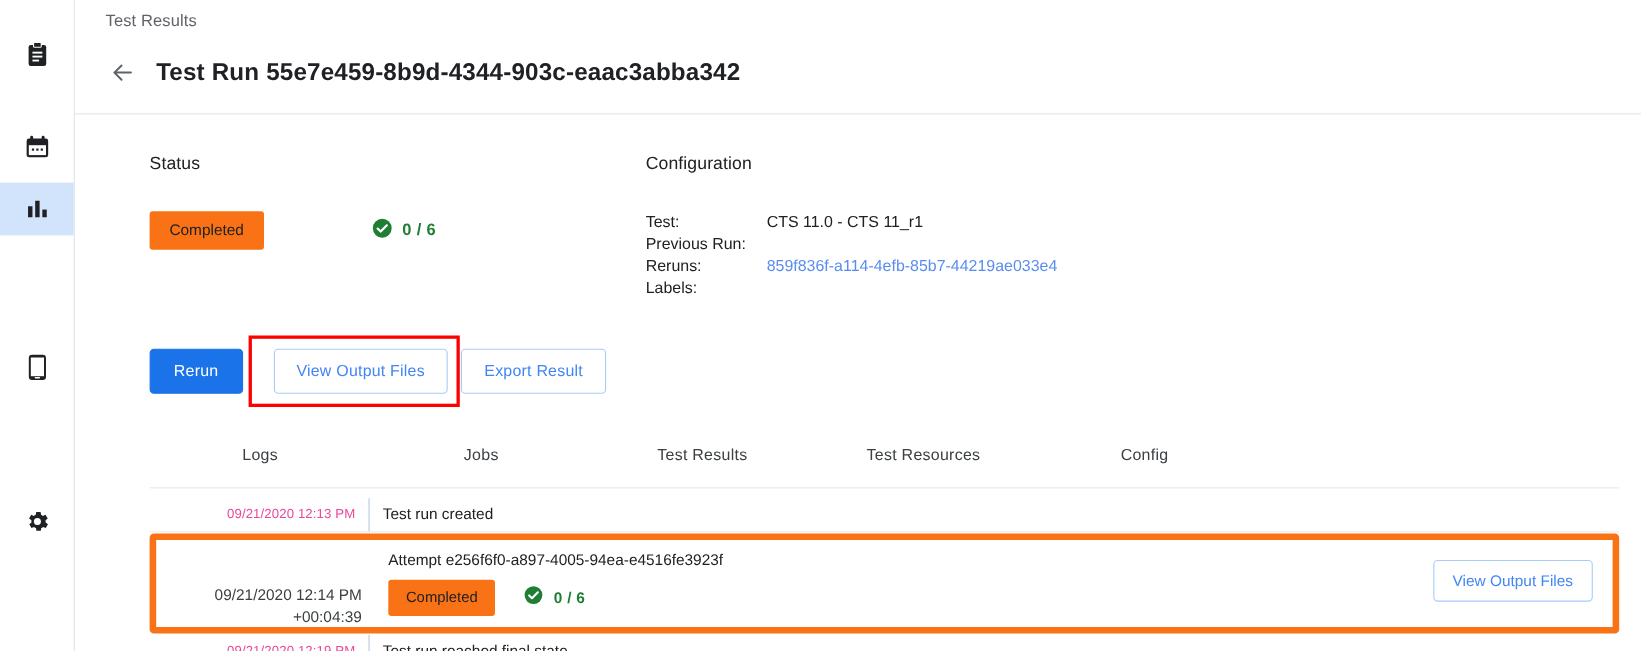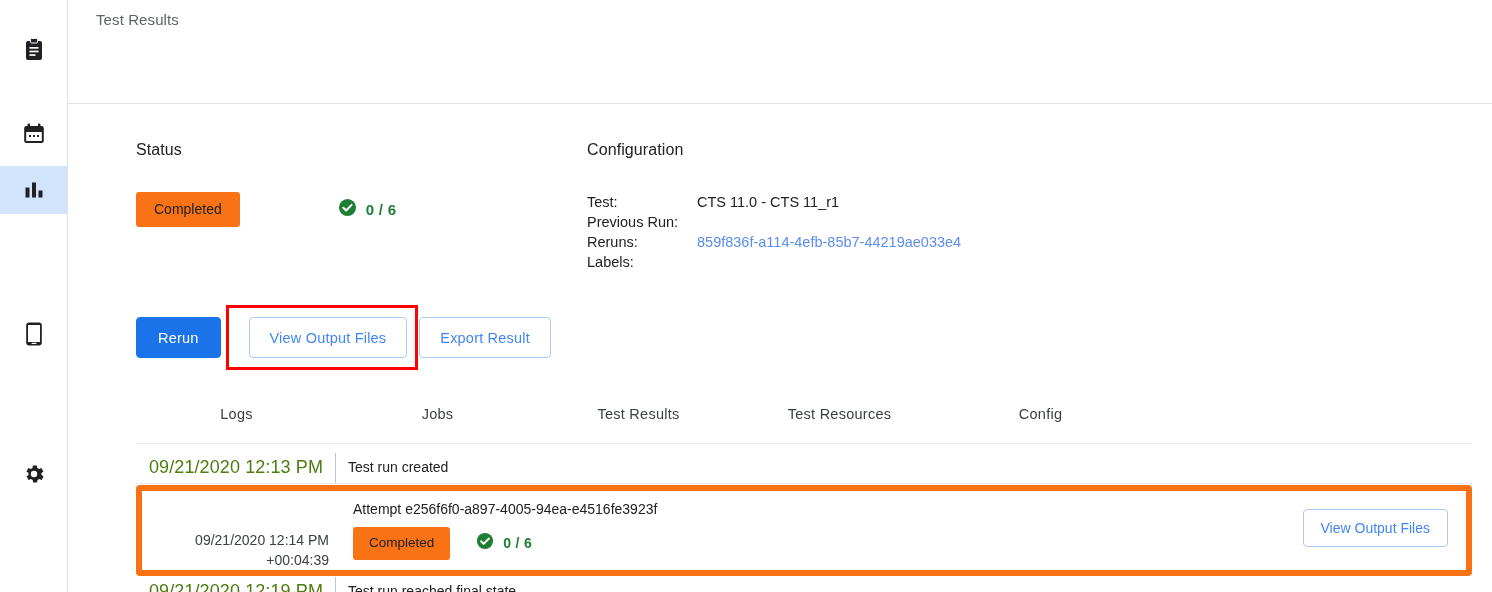--- a/index.html
+++ b/index.html
@@ -212,22 +212,22 @@
     display: flex;
     align-items: flex-start;
     min-height: 28px;
     border-bottom: 1px solid #ececec;
   }
   .prow .ptime {
     width: 199px;
     flex: 0 0 199px;
     text-align: right;
     padding: 5px 12px 6px 0;
-    font-size: 18px;
-    color: #4d7c0f;
+    font-size: 12px;
+    color: #ec4899;
     letter-spacing: .1px;
     line-height: 19px;
     white-space: nowrap;
   }
   .prow .pbody {
     flex: 1 1 auto;
     padding: 5px 0 6px 12px;
     font-size: 14px;
     color: #202124;
     line-height: 19px;
@@ -345,20 +345,28 @@
         <svg width="24" height="24" viewBox="0 0 24 24" fill="none">
           <path d="M19.4 13a7.6 7.6 0 000-2l2-1.6-2-3.4-2.4 1a7.5 7.5 0 00-1.7-1l-.4-2.5h-4l-.4 2.5a7.5 7.5 0 00-1.7 1l-2.4-1-2 3.4L6.6 11a7.6 7.6 0 000 2l-2 1.6 2 3.4 2.4-1c.5.4 1.1.8 1.7 1l.4 2.5h4l.4-2.5c.6-.2 1.2-.6 1.7-1l2.4 1 2-3.4-2-1.6z" fill="#202124"></path>
           <circle cx="12" cy="12" r="3.2" fill="#fff"></circle>
         </svg>
       </span>
     </div>
   </nav>
 
   <header id="header">
     <div id="breadcrumb">Test Results</div>
+    <div id="title-row">
+      <span id="back-arrow">
+        <svg width="24" height="24" viewBox="0 0 24 24" fill="none">
+          <path d="M20 12H5M5 12l6.5-6.5M5 12l6.5 6.5" stroke="#5f6368" stroke-width="1.8" stroke-linecap="round" stroke-linejoin="round"></path>
+        </svg>
+      </span>
+      <h1 id="page-title">Test Run 55e7e459-8b9d-4344-903c-eaac3abba342</h1>
+    </div>
   </header>
 
   <section id="status-col">
     <div class="section-head">Status</div>
     <div id="status-line">
       <span class="state-chip">Completed</span>
       <span class="count-wrap">
         <span class="check-icon">
           <svg width="19" height="19" viewBox="0 0 20 20" fill="none">
             <circle cx="10" cy="10" r="9" fill="#1e7e34"></circle>

